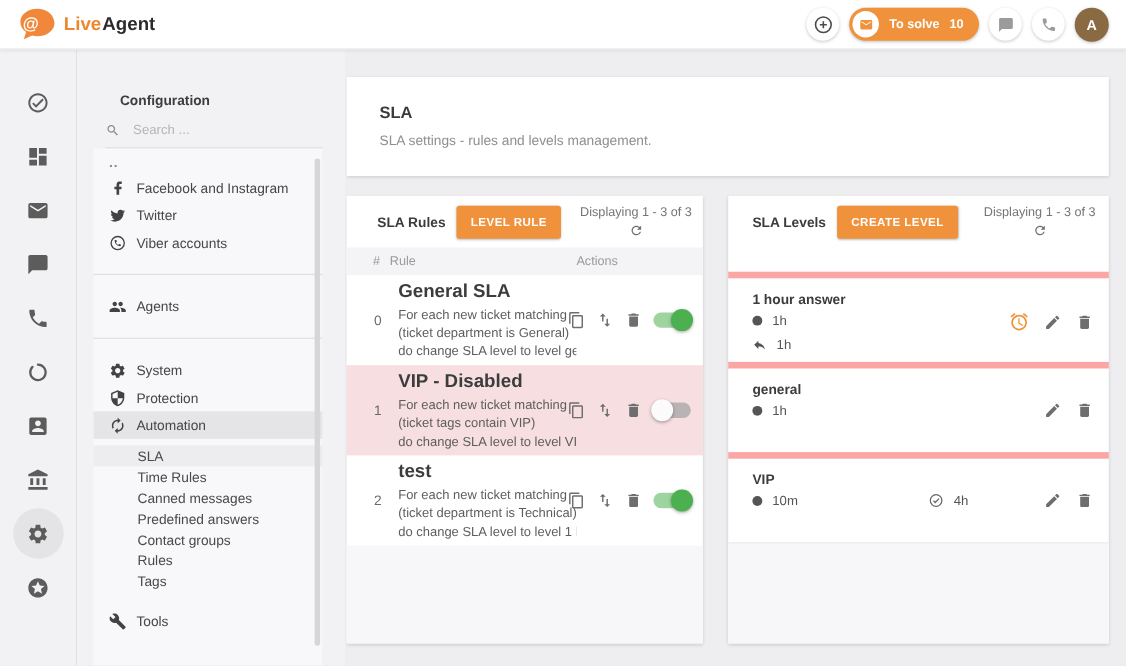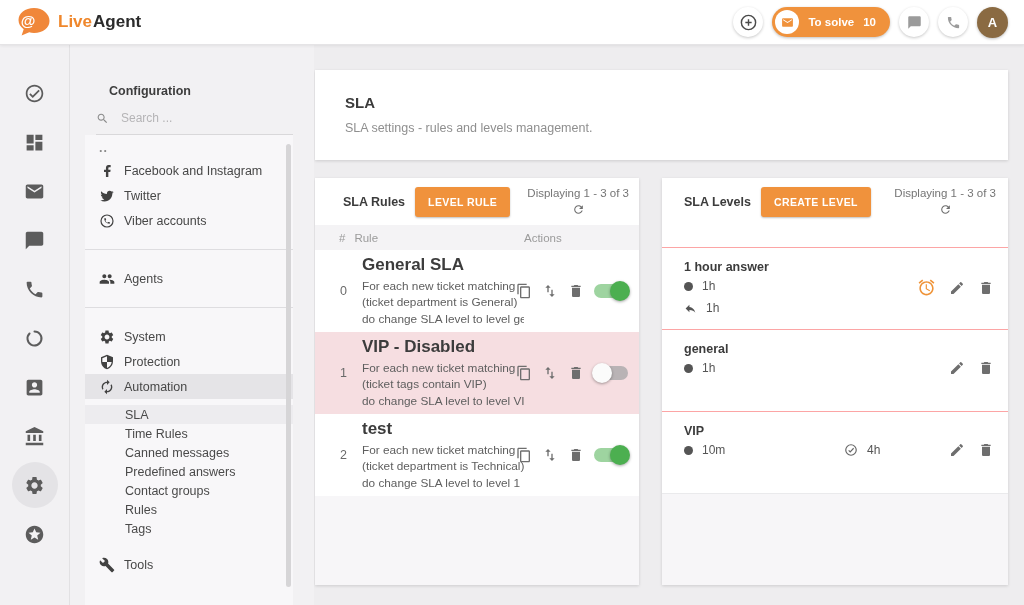--- a/index.html
+++ b/index.html
@@ -87,21 +87,21 @@
   .rline { font-size:11.8px; color:#5e5e5e; line-height:16.5px; white-space:nowrap; }
   .ractions { position:absolute; right:11px; top:50%; transform:translateY(-50%); display:flex; align-items:center; gap:10px; }
   .act-icon { width:16px; height:16px; color:#6e6e6e; cursor:pointer; }
   .toggle { width:34px; height:14px; border-radius:7px; position:relative; cursor:pointer; flex:none; }
   .toggle .knob { width:20px; height:20px; border-radius:50%; position:absolute; top:-3px; box-shadow:0 1px 3px rgba(0,0,0,.35); }
   .toggle.on { background:#9ed4a0; } .toggle.on .knob { right:-2px; background:#4caf50; }
   .toggle.off { background:#b9b3b5; } .toggle.off .knob { left:-2px; background:#fbfbfb; }
   .rules-footer { flex:1; background:#f7f6f8; }
 
   .lspacer { height:22px; flex:none; }
-  .lrow { height:82px; flex:none; position:relative; border-top:1px solid #fca5a5; }
+  .lrow { height:82px; flex:none; position:relative; border-top:6px solid #fca5a5; }
   .ltitle { position:absolute; left:22px; top:12px; font-weight:bold; font-size:12.5px; color:#3c3c3c; }
   .lmetric { position:absolute; display:flex; align-items:center; gap:9px; font-size:12px; color:#555; }
   .lmetric svg { flex:none; }
   .m-a { left:22px; top:31px; }
   .m-b { left:22px; top:53px; }
   .m-c { left:182px; top:31px; }
   .dot { width:9px; height:9px; border-radius:50%; background:#555; }
   .lactions { position:absolute; right:14px; top:30px; display:flex; align-items:center; gap:13px; }
   .alarm-icon { width:19px; height:19px; color:#ef9337; cursor:pointer; }
   .levels-footer { flex:1; background:#f7f6f8; border-top:1px solid #eaeaec; }

